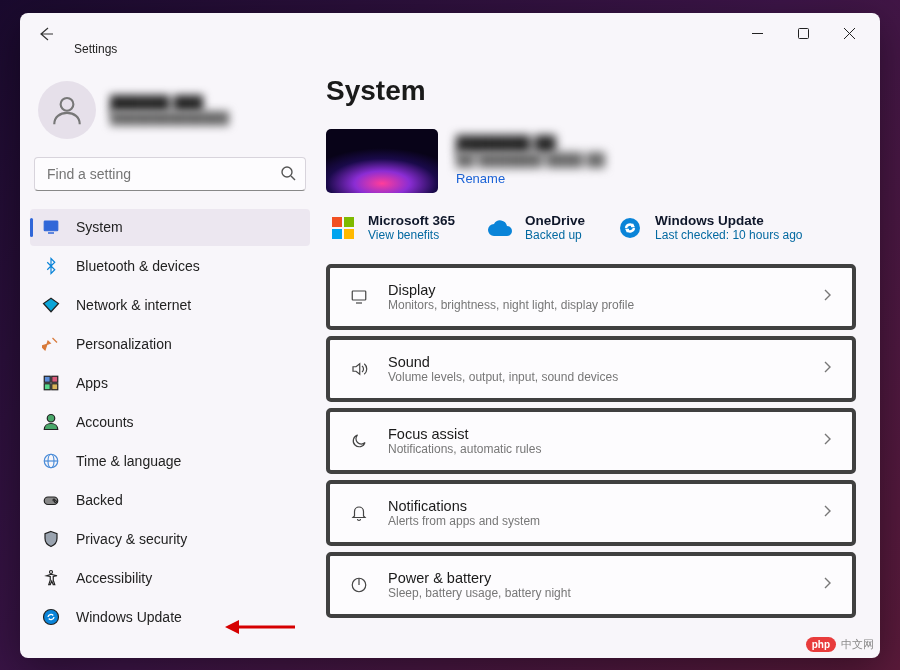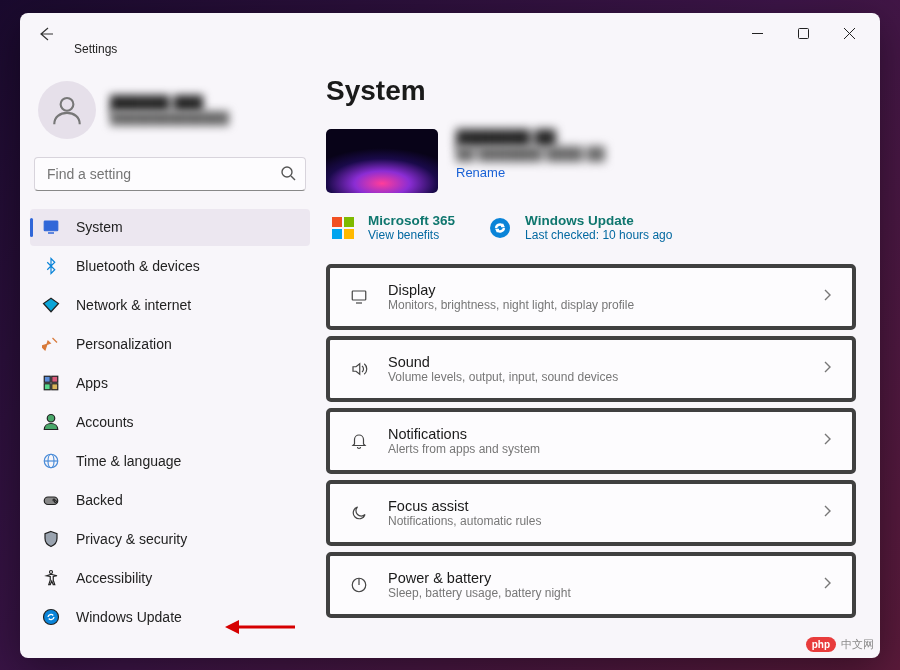--- a/index.html
+++ b/index.html
@@ -24,29 +24,29 @@
   .nav-item { display: flex; align-items: center; gap: 16px; height: 37px; padding: 0 12px; border-radius: 4px; cursor: pointer; font-size: 14px; color: #222; position: relative; }
   .nav-item.active { background: #ece7f0; }
   .nav-item.active::before { content: ""; position: absolute; left: 0; top: 9px; bottom: 9px; width: 3px; background: #3067d8; border-radius: 2px; }
   .nav-icon { width: 18px; height: 18px; display: flex; align-items: center; justify-content: center; font-size: 16px; }
   .arrow-annotation { position: absolute; left: 205px; bottom: 22px; display: flex; align-items: center; }
   .arrow-annotation svg { width: 70px; height: 18px; }
   .main { flex: 1; padding: 20px 24px 0 6px; overflow-y: auto; position: relative; }
   .main::-webkit-scrollbar { width: 4px; }
   .main::-webkit-scrollbar-thumb { background: #b8b3bc; border-radius: 2px; }
   .main h1 { font-size: 28px; font-weight: 600; color: #1a1a1a; margin-bottom: 22px; }
-  .device-row { display: flex; align-items: flex-start; gap: 18px; margin-bottom: 20px; }
+  .device-row { display: flex; align-items: center; gap: 18px; margin-bottom: 20px; }
   .device-img { width: 112px; height: 64px; border-radius: 5px; background: radial-gradient(ellipse 70% 55% at 50% 85%, #ff3d9a 0%, #8b2dd4 35%, #1a0a4a 70%, #080318 100%); }
   .device-info .dname { font-size: 15px; font-weight: 600; color: #222; filter: blur(5px); }
   .device-info .dmodel { font-size: 13px; color: #666; margin-bottom: 4px; filter: blur(5px); }
   .rename { font-size: 13px; color: #1a62d6; cursor: pointer; }
   .quick-row { display: flex; gap: 32px; margin-bottom: 22px; padding-left: 4px; }
   .quick-item { display: flex; gap: 12px; align-items: flex-start; }
   .quick-icon { width: 26px; height: 26px; display: flex; align-items: center; justify-content: center; margin-top: 2px; }
-  .quick-text .qtitle { font-size: 13.5px; font-weight: 600; color: #0f766e; }
+  .quick-text .qtitle { font-size: 13.5px; font-weight: 600; color: #0f172a; }
   .quick-text .qsub { font-size: 12px; color: #0369a1; }
   .ms365 { display: grid; grid-template-columns: 1fr 1fr; grid-template-rows: 1fr 1fr; width: 22px; height: 22px; gap: 2px; }
   .ms365 div { }
   .settings-list { display: flex; flex-direction: column; gap: 6px; }
   .setting-card { display: flex; align-items: center; gap: 18px; padding: 14px 18px; background: #fdfcfe; border: 4px solid #404040; border-radius: 5px; cursor: pointer; }
   .card-icon { width: 22px; color: #444; display: flex; align-items: center; justify-content: center; }
   .card-text { flex: 1; }
   .card-title { font-size: 14.5px; color: #1a1a1a; }
   .card-sub { font-size: 12px; color: #777; }
   .chevron { color: #777; }
@@ -243,20 +243,31 @@
                 <div style="background:#ffb900"></div>
               </div>
           </div>
           <div class="quick-text">
               <div class="qtitle">Microsoft 365</div>
               <div class="qsub">View benefits</div>
             </div>
         </div>
         <div class="quick-item">
           <div class="quick-icon">
+              <svg width="26" height="18" viewBox="0 0 26 18" fill="#0a84d8">
+                <path d="M20 17H7a6 6 0 0 1 0-12 7 7 0 0 1 13 2 5 5 0 0 1 0 10z"></path>
+              </svg>
+            </div>
+          <div class="quick-text">
+              <div class="qtitle">OneDrive</div>
+              <div class="qsub">Backed up</div>
+            </div>
+        </div>
+        <div class="quick-item">
+          <div class="quick-icon">
               <svg width="24" height="24" viewBox="0 0 24 24" fill="none" stroke="#0a84d8" stroke-width="2.4">
                 <circle cx="12" cy="12" r="10" fill="#0a84d8" stroke="none"></circle>
                 <path d="M8 12a4 4 0 0 1 7-2M16 12a4 4 0 0 1-7 2" stroke="#fff"></path>
                 <path d="M14 8l1 2-2 0M10 16l-1-2 2 0" stroke="#fff"></path>
               </svg>
             </div>
           <div class="quick-text">
               <div class="qtitle">Windows Update</div>
               <div class="qsub">Last checked: 10 hours ago</div>
             </div>
@@ -290,41 +301,41 @@
               <div class="card-title">Sound</div>
               <div class="card-sub">Volume levels, output, input, sound devices</div>
             </div>
             <div class="chevron"><svg width="14" height="14" viewBox="0 0 14 14" fill="none" stroke="currentColor" stroke-width="1.4">
                 <path d="M5 2l5 5-5 5"></path>
               </svg></div>
           </div>
           <div class="setting-card">
             <div class="card-icon">
               <svg width="18" height="18" viewBox="0 0 24 24" fill="none" stroke="currentColor" stroke-width="1.6">
+                <path d="M20 14A8 8 0 1 1 10 4a6 6 0 0 0 10 10z"></path>
+              </svg>
+            </div>
+            <div class="card-text">
+              <div class="card-title">Focus assist</div>
+              <div class="card-sub">Notifications, automatic rules</div>
+            </div>
+            <div class="chevron"><svg width="14" height="14" viewBox="0 0 14 14" fill="none" stroke="currentColor" stroke-width="1.4">
+                <path d="M5 2l5 5-5 5"></path>
+              </svg></div>
+          </div>
+          <div class="setting-card">
+            <div class="card-icon">
+              <svg width="18" height="18" viewBox="0 0 24 24" fill="none" stroke="currentColor" stroke-width="1.6">
                 <path d="M6 16V10a6 6 0 0 1 12 0v6l2 2H4z"></path>
                 <path d="M10 20a2 2 0 0 0 4 0"></path>
               </svg>
             </div>
             <div class="card-text">
               <div class="card-title">Notifications</div>
               <div class="card-sub">Alerts from apps and system</div>
-            </div>
-            <div class="chevron"><svg width="14" height="14" viewBox="0 0 14 14" fill="none" stroke="currentColor" stroke-width="1.4">
-                <path d="M5 2l5 5-5 5"></path>
-              </svg></div>
-          </div>
-          <div class="setting-card">
-            <div class="card-icon">
-              <svg width="18" height="18" viewBox="0 0 24 24" fill="none" stroke="currentColor" stroke-width="1.6">
-                <path d="M20 14A8 8 0 1 1 10 4a6 6 0 0 0 10 10z"></path>
-              </svg>
-            </div>
-            <div class="card-text">
-              <div class="card-title">Focus assist</div>
-              <div class="card-sub">Notifications, automatic rules</div>
             </div>
             <div class="chevron"><svg width="14" height="14" viewBox="0 0 14 14" fill="none" stroke="currentColor" stroke-width="1.4">
                 <path d="M5 2l5 5-5 5"></path>
               </svg></div>
           </div>
           <div class="setting-card">
             <div class="card-icon">
               <svg width="18" height="18" viewBox="0 0 24 24" fill="none" stroke="currentColor" stroke-width="1.6">
                 <circle cx="12" cy="12" r="9"></circle>
                 <line x1="12" y1="3" x2="12" y2="12"></line>

